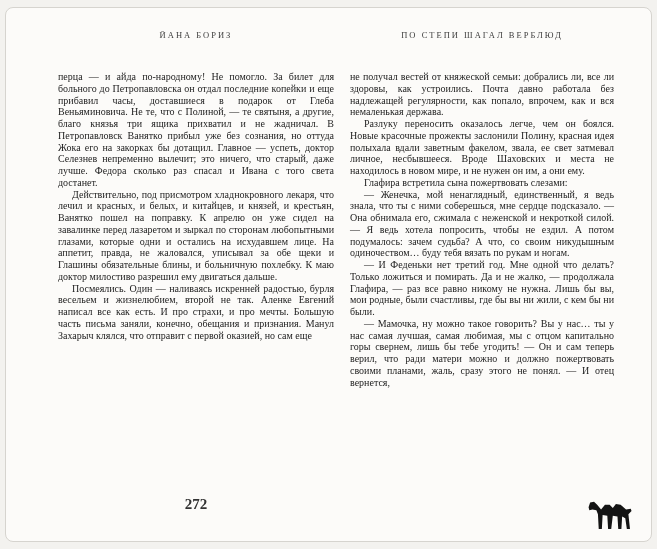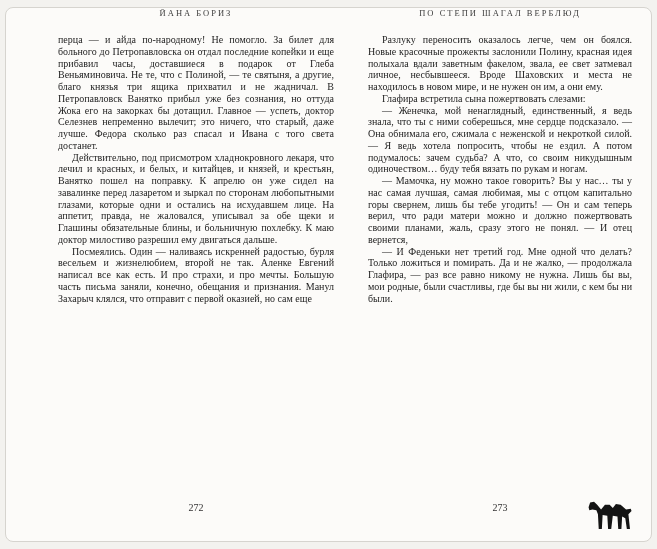--- a/index.html
+++ b/index.html
@@ -20,45 +20,47 @@
     background: #fcfbf9;
     border: 1px solid #d6d4cf;
     border-radius: 8px;
   }
   .page {
     position: absolute;
     top: 0;
     bottom: 0;
   }
   .page.left  { left: 52px;  width: 276px; }
-  .page.right { left: 362px; width: 264px; }
+  .page.right { left: 344px; width: 264px; }
   .running-head {
+    margin-top: 22px;
     text-align: center;
     font-size: 8.5px;
     letter-spacing: 2px;
     color: #3d3d3d;
     white-space: nowrap;
   }
   .body-text {
-    margin-top: 16px;
+    margin-top: 31px;
     font-size: 10px;
     line-height: 11.75px;
     text-align: justify;
     color: #232323;
   }
   .para { margin: 0; padding: 0; }
   .para.indent { text-indent: 14px; }
   .page-number {
     position: absolute;
     bottom: 28px;
     left: 0;
     width: 100%;
     text-align: center;
-    font-size: 10px;
+    font-size: 15px;
     color: #333333;
+    font-weight: bold;
   }
   .camel {
     position: absolute;
     right: 14px;
     bottom: 8px;
     width: 50px;
     height: 36px;
   }
   .camel svg { width: 100%; height: 100%; }
 </style>
@@ -73,27 +75,27 @@
       <p class="para">перца — и айда по-народному! Не помогло. За билет для больного до Петропавловска он отдал последние копейки и еще прибавил часы, доставшиеся в подарок от Глеба Веньяминовича. Не те, что с Полиной, — те святыня, а другие, благо князья три ящика прихватил и не жадничал. В Петропавловск Ванятко прибыл уже без сознания, но оттуда Жока его на закорках бы дотащил. Главное — успеть, доктор Селезнев непременно вылечит; это ничего, что старый, даже лучше. Федора сколько раз спасал и Ивана с того света достанет.</p>
       <p class="para indent">Действительно, под присмотром хладнокровного лекаря, что лечил и красных, и белых, и китайцев, и князей, и крестьян, Ванятко пошел на поправку. К апрелю он уже сидел на завалинке перед лазаретом и зыркал по сторонам любопытными глазами, которые одни и остались на исхудавшем лице. На аппетит, правда, не жаловался, уписывал за обе щеки и Глашины обязательные блины, и больничную похлебку. К маю доктор милостиво разрешил ему двигаться дальше.</p>
       <p class="para indent">Посмеялись. Один — наливаясь искренней радостью, бурля весельем и жизнелюбием, второй не так. Аленке Евгений написал все как есть. И про страхи, и про мечты. Большую часть письма заняли, конечно, обещания и признания. Манул Захарыч клялся, что отправит с первой оказией, но сам еще</p>
     </div>
     <div class="page-number">272</div>
   </div>
 
   <div class="page right">
     <div class="running-head">ПО СТЕПИ ШАГАЛ ВЕРБЛЮД</div>
     <div class="body-text">
+      <p class="para">не получал вестей от княжеской семьи: добрались ли, все ли здоровы, как устроились. Почта давно работала без надлежащей регулярности, как попало, впрочем, как и вся немаленькая держава.</p>
       <p class="para indent">Разлуку переносить оказалось легче, чем он боялся. Новые красочные прожекты заслонили Полину, красная идея полыхала вдали заветным факелом, звала, ее свет затмевал личное, несбывшееся. Вроде Шаховских и места не находилось в новом мире, и не нужен он им, а они ему.</p>
       <p class="para indent">Глафира встретила сына пожертвовать слезами:</p>
       <p class="para indent">— Женечка, мой ненаглядный, единственный, я ведь знала, что ты с ними соберешься, мне сердце подсказало. — Она обнимала его, сжимала с неженской и некроткой силой. — Я ведь хотела попросить, чтобы не ездил. А потом подумалось: зачем судьба? А что, со своим никудышным одиночеством… буду тебя вязать по рукам и ногам.</p>
+      <p class="para indent">— И Феденьки нет третий год. Мне одной что делать? Только ложиться и помирать. Да и не жалко, — продолжала Глафира, — раз все равно никому не нужна. Лишь бы вы, мои родные, были счастливы, где бы вы ни жили, с кем бы ни были.</p>
       <p class="para indent">— Мамочка, ну можно такое говорить? Вы у нас… ты у нас самая лучшая, самая любимая, мы с отцом капитально горы свернем, лишь бы тебе угодить! — Он и сам теперь верил, что ради матери можно и должно пожертвовать своими планами, жаль, сразу этого не понял. — И отец вернется,</p>
-      <p class="para indent">— И Феденьки нет третий год. Мне одной что делать? Только ложиться и помирать. Да и не жалко, — продолжала Глафира, — раз все равно никому не нужна. Лишь бы вы, мои родные, были счастливы, где бы вы ни жили, с кем бы ни были.</p>
     </div>
-    <div class="page-number">273</div>
   </div>
 
   <div class="camel">
     <svg viewBox="0 0 64 44" xmlns="http://www.w3.org/2000/svg" aria-hidden="true">
       <polygon fill="#141414" points="2,12 4,6 9,5 13,9 18,15 23,9 29,9 33,13 37,8 43,9 50,15 56,14 57,17 53,21 55,40 51,40 49,26 45,24 44,40 40,40 39,24 33,23 31,40 27,40 26,23 20,22 19,40 15,40 14,21 12,16 7,15 3,16"></polygon>
     </svg>
   </div>
 
 </div>
 

